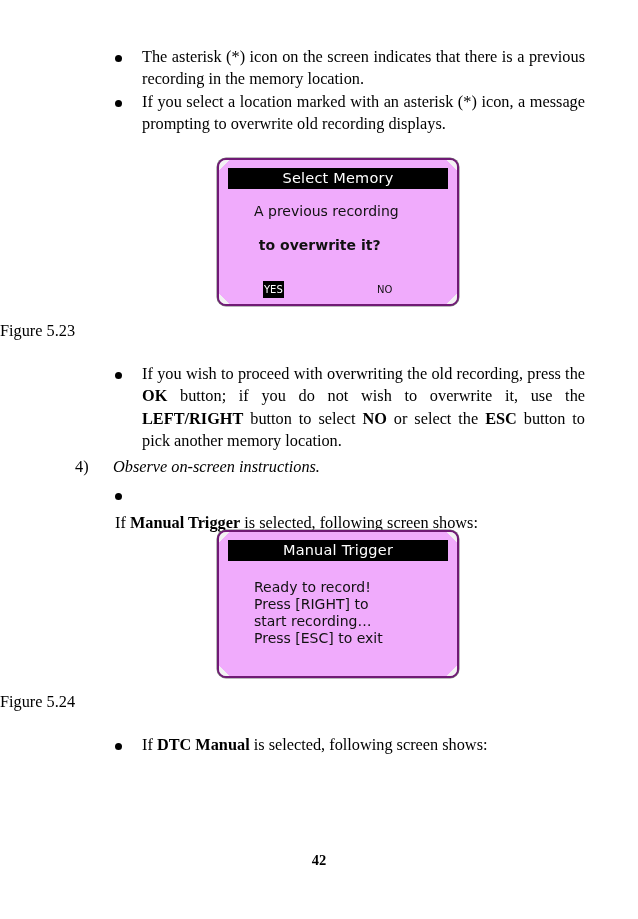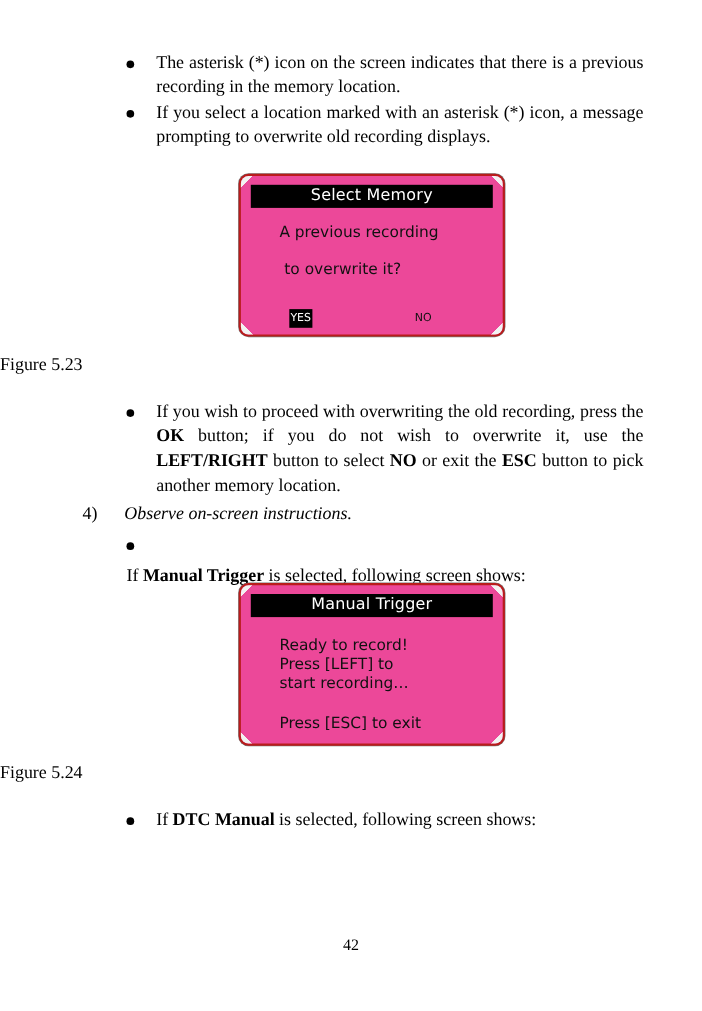--- a/index.html
+++ b/index.html
@@ -84,22 +84,22 @@
     position: absolute;
     width: 100%;
     text-align: center;
     font-size: 14.5px;
   }
 
   
   .device {
     position: absolute;
     box-sizing: border-box;
-    background: #ec4899;
-    border: 2px solid #b91c1c;
+    background: #f0abfc;
+    border: 2px solid #701a75;
     border-radius: 9px;
     box-shadow: 0 0 0 0.5px #767676;
     font-family: "DejaVu Sans", "Liberation Sans", sans-serif;
     overflow: hidden;
   }
   
   .device .corner {
     position: absolute;
     width: 13px;
     height: 13px;
@@ -174,32 +174,32 @@
   <div class="device" style="left:217px; top:158px; width:242px; height:148px;">
     <span class="corner tl"></span>
     <span class="corner tr"></span>
     <span class="corner bl"></span>
     <span class="corner br"></span>
 
     <div class="device-titlebar">Select Memory</div>
 
     <div class="device-body">
       <div class="device-msg" style="left:35px; top:9px;">A previous recording</div>
-      <div class="device-msg" style="left:35px; top:43px;"> to overwrite it?</div>
+      <div class="device-msg" style="left:35px; top:43px;font-weight:bold;"> to overwrite it?</div>
 
       <div class="device-choice selected" style="left:44px; top:87px;">YES</div>
       <div class="device-choice" style="left:158px; top:87px;">NO</div>
     </div>
   </div>
 
   <div class="figure-caption" style="top:321px; left:0;">Figure 5.23</div>
 
   <div class="bullet-item" style="left:115px; top:363px; width:470px;">
     <div class="bullet-dot"><span class="glyph"></span></div>
-    <div class="bullet-text"><span>If you wish to proceed with overwriting the old recording, press the </span><b>OK</b><span> button; if you do not wish to overwrite it, use the </span><b>LEFT/RIGHT</b><span> button to select </span><b>NO</b><span> or exit the </span><b>ESC</b><span> button to pick another memory location.</span></div>
+    <div class="bullet-text"><span>If you wish to proceed with overwriting the old recording, press the </span><b>OK</b><span> button; if you do not wish to overwrite it, use the </span><b>LEFT/RIGHT</b><span> button to select </span><b>NO</b><span> or select the </span><b>ESC</b><span> button to pick another memory location.</span></div>
   </div>
 
   <div class="num-item" style="left:75px; top:456px; width:510px;">
     <div class="num-label">4)</div>
     <div class="num-text">Observe on-screen instructions.</div>
   </div>
 
   <div class="bullet-item" style="left:115px; top:484px; width:470px;flex-direction:column;">
     <div class="bullet-dot"><span class="glyph"></span></div>
     <div class="bullet-text nojustify"><span>If </span><b>Manual Trigger</b><span> is selected, following screen shows:</span></div>
@@ -208,28 +208,28 @@
   <div class="device" style="left:217px; top:530px; width:242px; height:148px;">
     <span class="corner tl"></span>
     <span class="corner tr"></span>
     <span class="corner bl"></span>
     <span class="corner br"></span>
 
     <div class="device-titlebar">Manual Trigger</div>
 
     <div class="device-body">
       <div class="device-msg" style="left:35px; top:13px;">Ready to record!</div>
-      <div class="device-msg" style="left:35px; top:30px;">Press [LEFT] to</div>
+      <div class="device-msg" style="left:35px; top:30px;">Press [RIGHT] to</div>
       <div class="device-msg" style="left:35px; top:47px;">start recording…</div>
-      <div class="device-msg" style="left:35px; top:64px;margin-top:20px;">Press [ESC] to exit</div>
+      <div class="device-msg" style="left:35px; top:64px;">Press [ESC] to exit</div>
     </div>
   </div>
 
   <div class="figure-caption" style="top:692px; left:0;">Figure 5.24</div>
 
   <div class="bullet-item" style="left:115px; top:734px; width:470px;">
     <div class="bullet-dot"><span class="glyph"></span></div>
     <div class="bullet-text nojustify"><span>If </span><b>DTC Manual</b><span> is selected, following screen shows:</span></div>
   </div>
 
-  <div class="page-number" style="top:852px; left:0;">42</div>
+  <div class="page-number" style="top:852px; left:0;font-weight:bold;">42</div>
 
 </div>
 
 </body></html>

